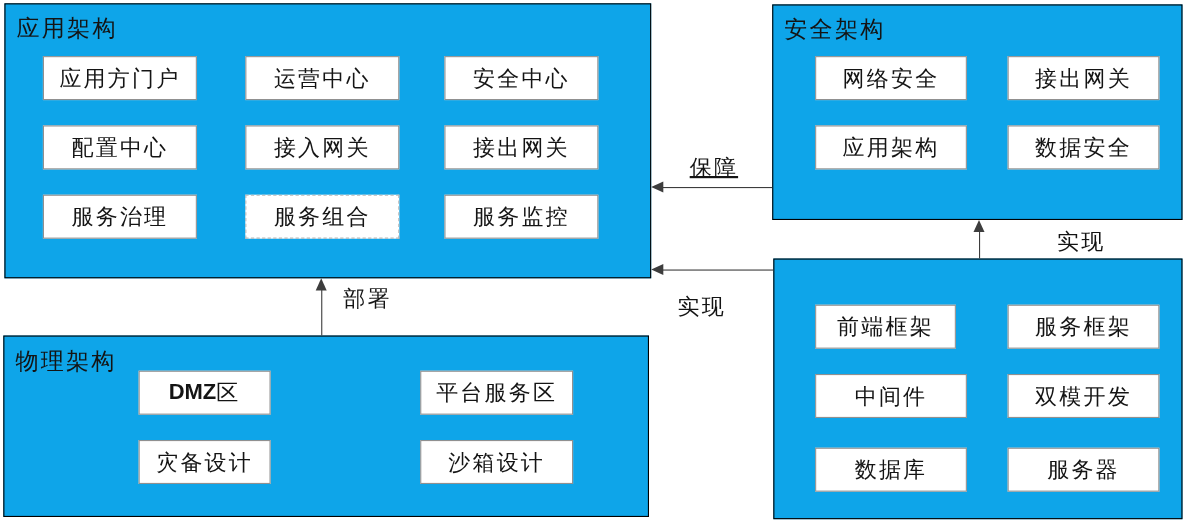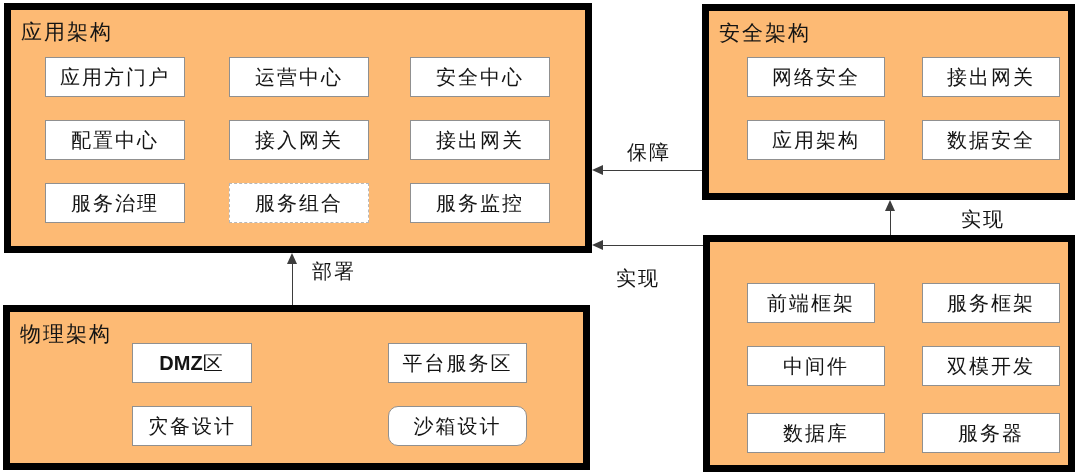--- a/index.html
+++ b/index.html
@@ -1,20 +1,20 @@
 <!DOCTYPE html>
 <html><head>
 <meta charset="utf-8">
 <style>
   html,body { margin:0; padding:0; background:#ffffff; }
   .canvas {
     position:relative; width:1080px; height:474px; background:#ffffff;
     font-family:"Liberation Sans", sans-serif; color:#141414; overflow:hidden;
   }
-  .group { position:absolute; border:7px solid #000000; background:#fdba74; box-sizing:border-box; }
+  .group { position:absolute; border:1px solid #000000; background:#0ea5e9; box-sizing:border-box; }
   .group-title { position:absolute; left:10px; top:8px; font-size:21px; letter-spacing:2px; white-space:nowrap; }
   .node {
     position:absolute; height:40px; box-sizing:border-box;
     border:1px solid #909090; background:#ffffff;
     display:flex; align-items:center; justify-content:center;
     font-size:20px; letter-spacing:2px; white-space:nowrap;
   }
   .node.dashed { border:1px dashed #b8b8b8; }
   .bold { font-weight:bold; letter-spacing:0; }
   .hline { position:absolute; height:1px; background:#3d3d3d; }
@@ -63,26 +63,26 @@
   </div>
 
   <div class="group" style="left:3px; top:305px; width:587px; height:165px;">
     <div class="group-title">物理架构</div>
     <div class="node" style="left:122px; top:31px; width:120px;">
         <span class="bold">DMZ</span>
         <span>区</span>
       </div>
     <div class="node" style="left:378px; top:31px; width:139px;">平台服务区</div>
     <div class="node" style="left:122px; top:94px; width:120px;">灾备设计</div>
-    <div class="node" style="left:378px; top:94px; width:139px;border-radius:10px;">沙箱设计</div>
+    <div class="node" style="left:378px; top:94px; width:139px;">沙箱设计</div>
   </div>
 
   <div class="hline" style="left:602px; top:170px; width:100px;"></div>
   <div class="head-left" style="left:592px; top:165px;"></div>
-  <div class="edge-label" style="left:627px; top:139px;">保障</div>
+  <div class="edge-label" style="left:627px; top:139px;text-decoration:underline;">保障</div>
 
   <div class="hline" style="left:602px; top:245px; width:101px;"></div>
   <div class="head-left" style="left:592px; top:240px;"></div>
   <div class="edge-label" style="left:616px; top:265px;">实现</div>
 
   <div class="vline" style="left:890px; top:209px; height:26px;"></div>
   <div class="head-up" style="left:885px; top:200px;"></div>
   <div class="edge-label" style="left:961px; top:206px;">实现</div>
 
   <div class="vline" style="left:292px; top:262px; height:43px;"></div>

